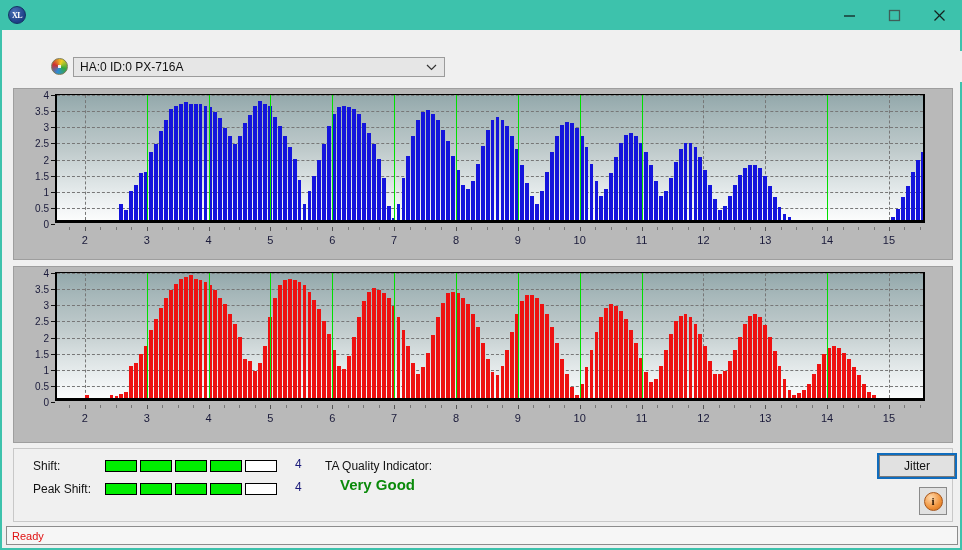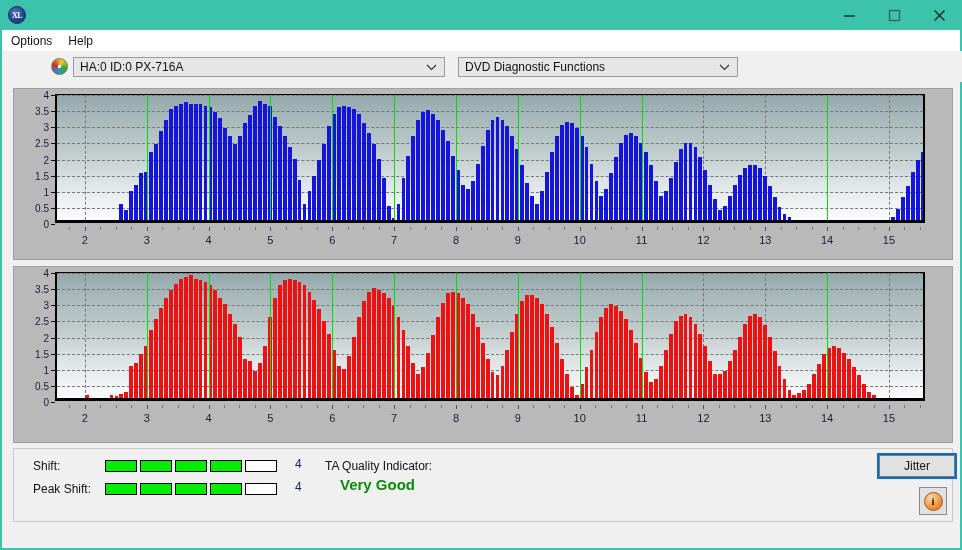--- a/index.html
+++ b/index.html
@@ -250,37 +250,25 @@
       <svg width="13" height="13" viewBox="0 0 13 13">
           <line x1="1.5" y1="1.5" x2="11.5" y2="11.5" stroke="#13231f" stroke-width="1.3"></line>
           <line x1="11.5" y1="1.5" x2="1.5" y2="11.5" stroke="#13231f" stroke-width="1.3"></line>
         </svg>
     </div>
   </div>
 </div>
 
 <div id="client">
 
-  <div id="menubar">
-    <div class="menu-item">Options</div>
-    <div class="menu-item">Help</div>
-  </div>
 
   <div id="toolbar">
     <div id="disc-icon"></div>
     <div class="combo" id="combo-drive">
       <span>HA:0 ID:0  PX-716A</span>
-      <span class="chev">
-        <svg width="11" height="7" viewBox="0 0 11 7">
-            <polyline points="1,1 5.5,5.5 10,1" fill="none" stroke="#333" stroke-width="1.2"></polyline>
-          </svg>
-      </span>
-    </div>
-    <div class="combo" id="combo-func">
-      <span>DVD Diagnostic Functions</span>
       <span class="chev">
         <svg width="11" height="7" viewBox="0 0 11 7">
             <polyline points="1,1 5.5,5.5 10,1" fill="none" stroke="#333" stroke-width="1.2"></polyline>
           </svg>
       </span>
     </div>
   </div>
 
   <div class="chart-panel" id="panel-top">
     <div class="plot" id="plot-top">
@@ -864,14 +852,17 @@
     <div id="ta-value">Very Good</div>
 
     <div id="start-btn">
       <span>Jitter</span>
     </div>
     <div id="info-btn">
       <div id="info-circle">i</div>
     </div>
   </div>
 
+  <div id="statusbar">
+    <span id="status-text">Ready</span>
+  </div>
 
 </div>
 
 </body></html>

